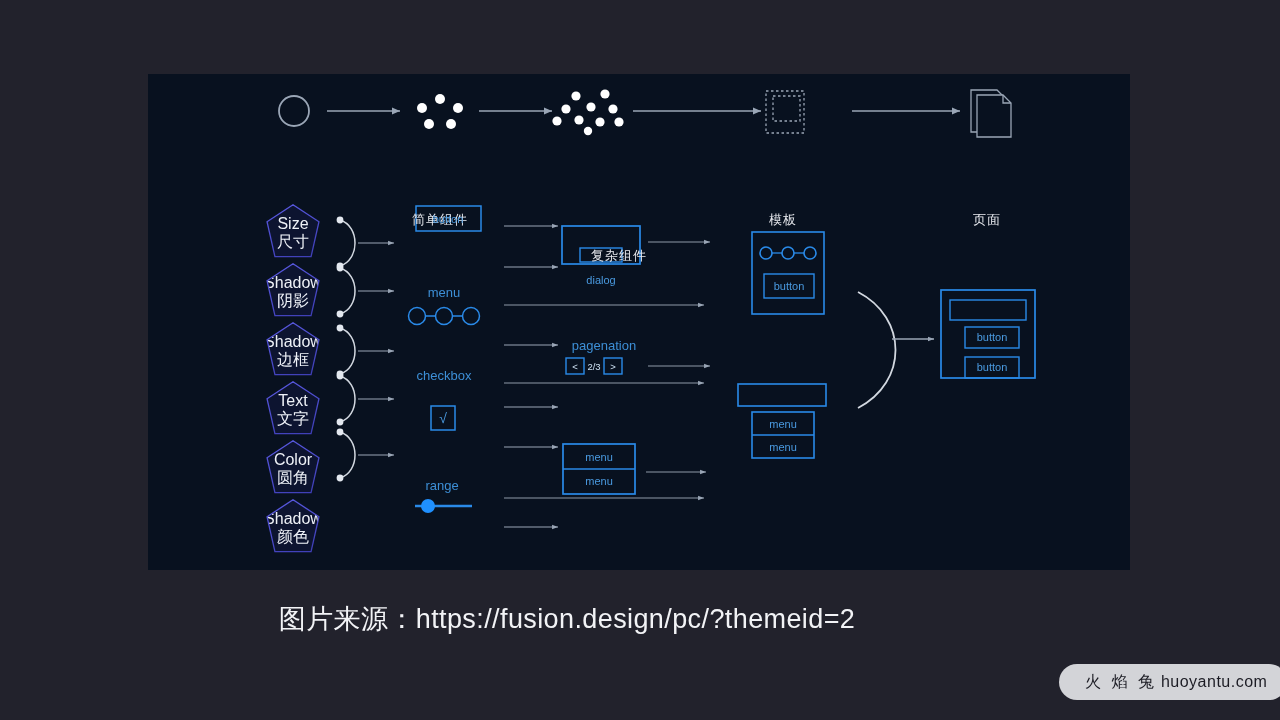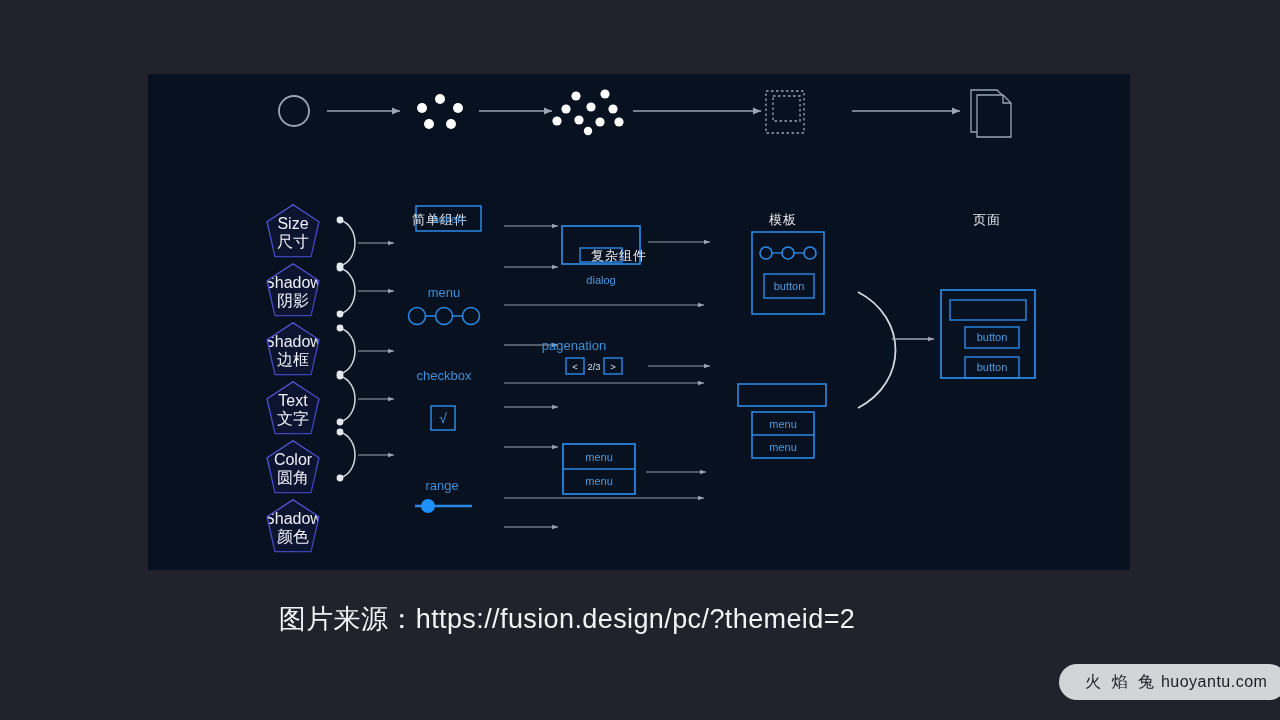--- a/index.html
+++ b/index.html
@@ -312,21 +312,21 @@
       </div>
     </div>
 
     <div class="box-label" style="left:300px;top:145px;">button</div>
     <div class="widget-label" style="left:296px;top:211px;">menu</div>
     <div class="widget-label" style="left:296px;top:294px;">checkbox</div>
     <div class="box-label" style="left:295px;top:344px;font-size:14px;">√</div>
     <div class="widget-label" style="left:294px;top:404px;">range</div>
 
     <div class="box-label" style="left:453px;top:166px;margin-top:40px;">dialog</div>
-    <div class="widget-label" style="left:426px;top:264px;">pagenation</div>
+    <div class="widget-label" style="left:456px;top:264px;">pagenation</div>
     <div class="tiny-label" style="left:427px;top:292px;">&lt;</div>
     <div class="tiny-label" style="left:446px;top:292px;color:#cfe3f5;">2/3</div>
     <div class="tiny-label" style="left:465px;top:292px;">&gt;</div>
     <div class="box-label" style="left:451px;top:383px;">menu</div>
     <div class="box-label" style="left:451px;top:407px;">menu</div>
 
     <div class="box-label" style="left:641px;top:212px;">button</div>
     <div class="box-label" style="left:635px;top:350px;">menu</div>
     <div class="box-label" style="left:635px;top:373px;">menu</div>
 

